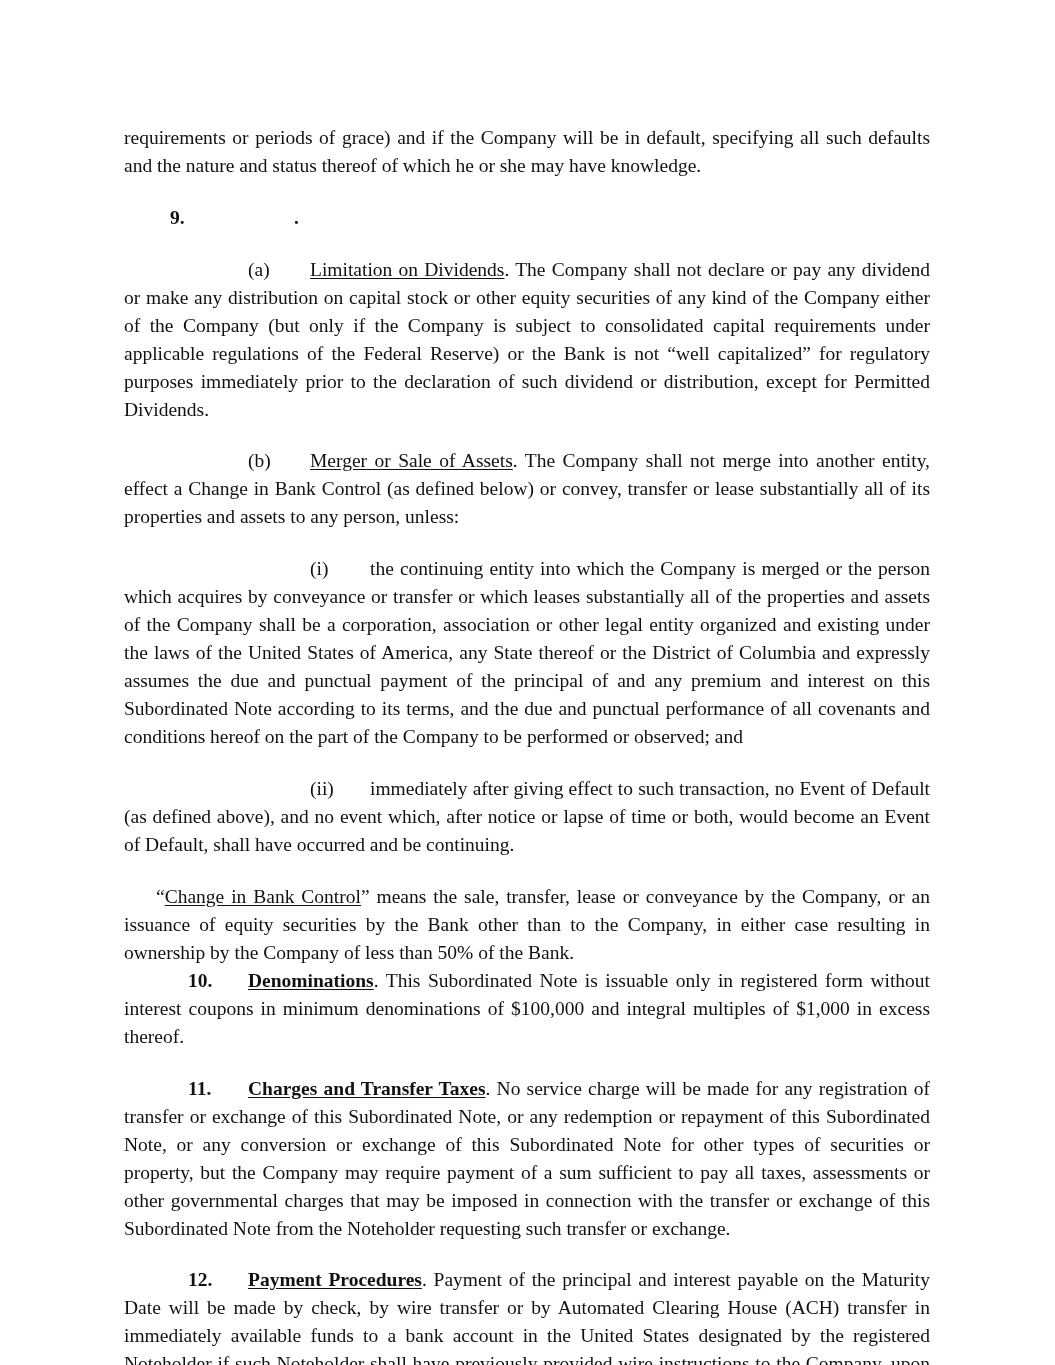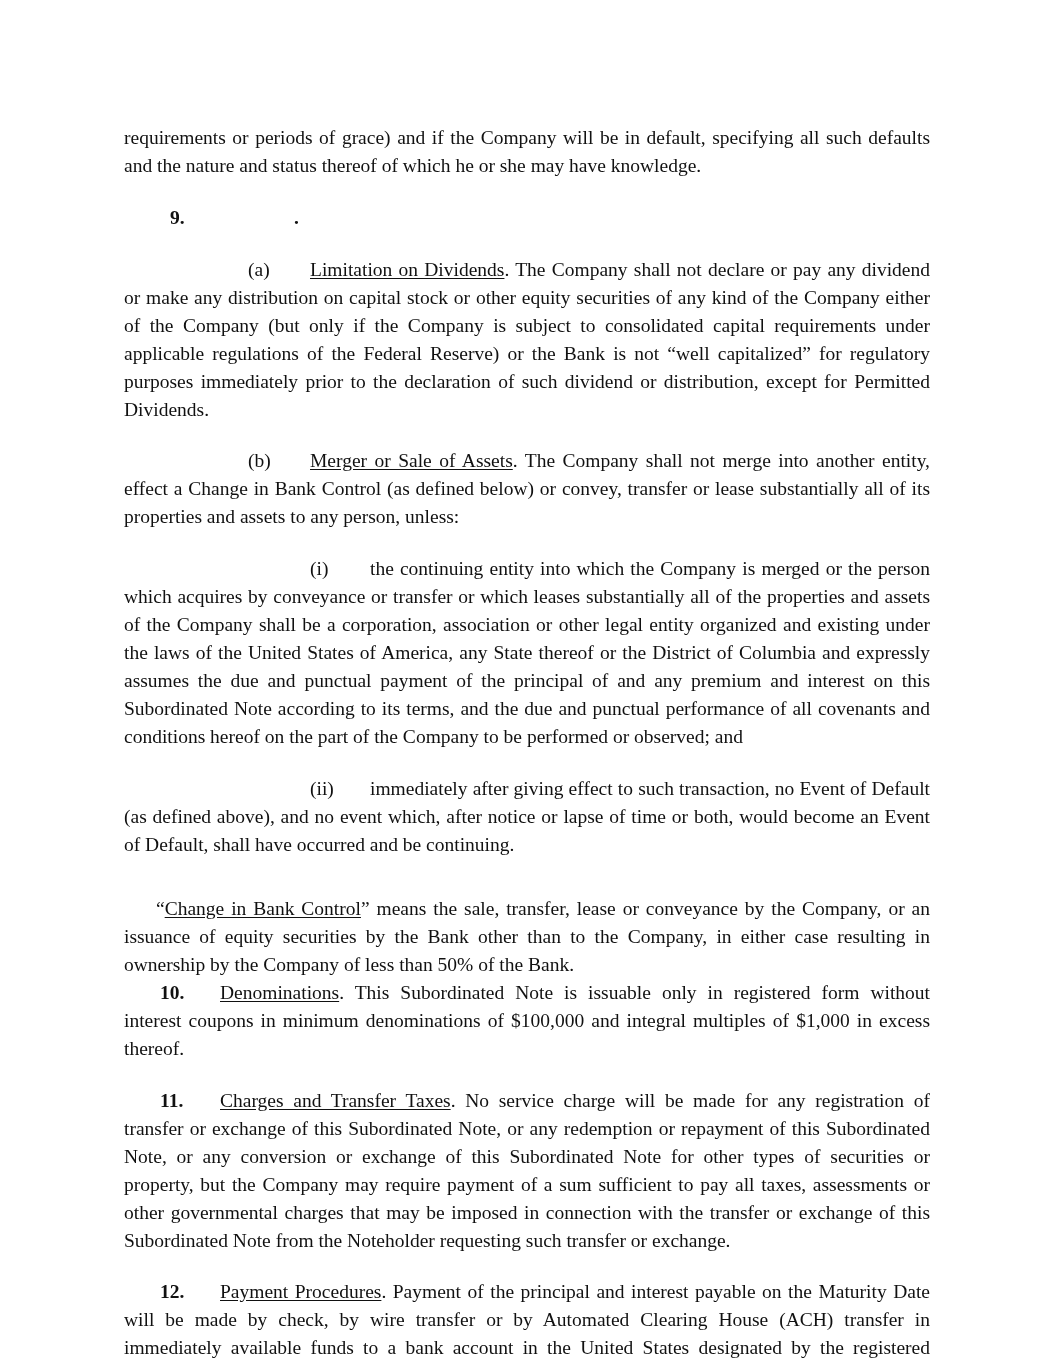--- a/index.html
+++ b/index.html
@@ -22,30 +22,30 @@
       width: 806px;
       font-size: 19.5px;
       line-height: 28px;
     }
     p {
       margin: 0;
       text-align: justify;
     }
     .gap { height: 23.8px; }
     .u { text-decoration: underline; text-underline-offset: 2px; }
-    .b { font-weight: normal; }
+    .b { font-weight: bold; }
     .heading {
       display: flex;
       font-weight: bold;
     }
     .heading .num { display: inline-block; width: 78px; padding-left: 46px; }
     .ind-a { display: inline-block; width: 62px; margin-left: 124px; }
     .ind-i { display: inline-block; width: 60px; margin-left: 186px; }
-    .num-inline { display: inline-block; width: 60px; margin-left: 36px; font-weight: bold; }
-    .def-indent { text-indent: 32px; margin-top: 12px; }
+    .num-inline { display: inline-block; width: 60px; margin-left: 64px; font-weight: bold; }
+    .def-indent { text-indent: 32px; }
   </style>
 </head>
 <body>
 
 <div class="page">
 
   <p>requirements or periods of grace) and if the Company will be in default, specifying all such defaults and the nature and status thereof of which he or she may have knowledge.</p>
 
   <div class="gap"></div>
 

